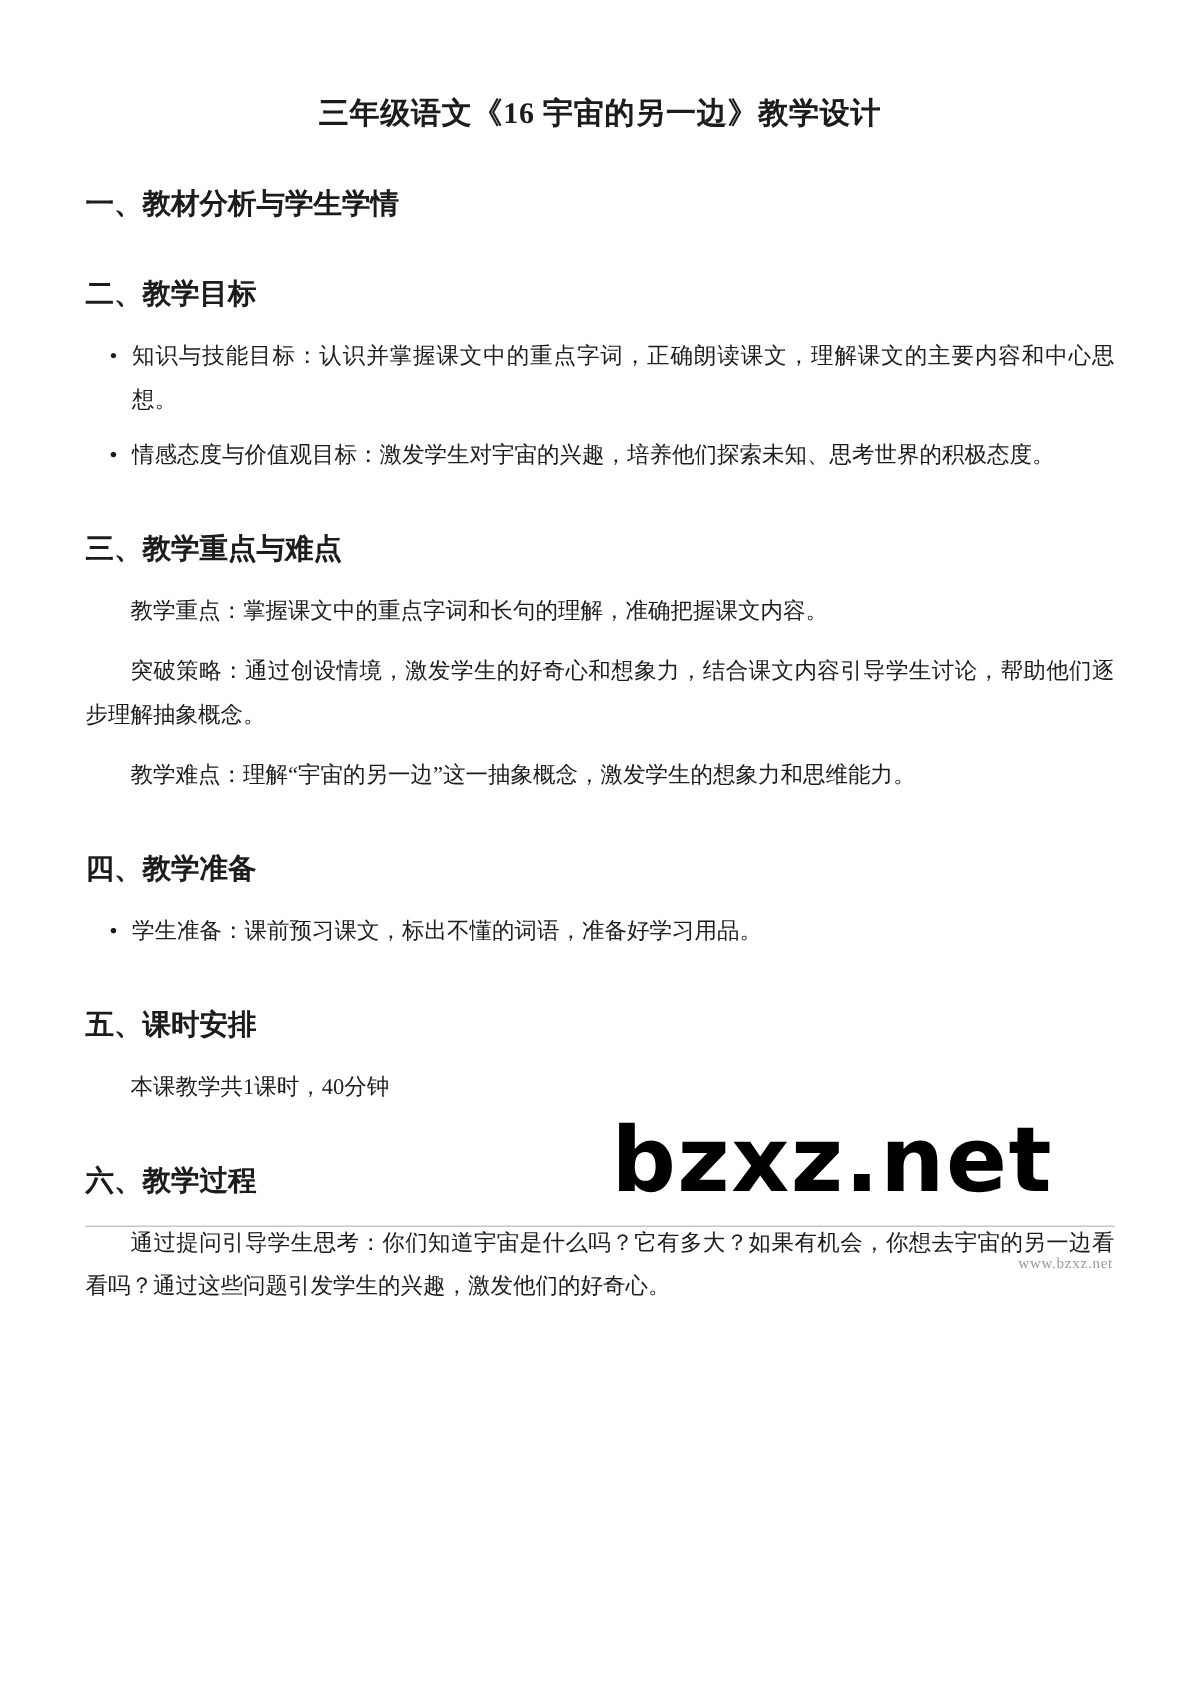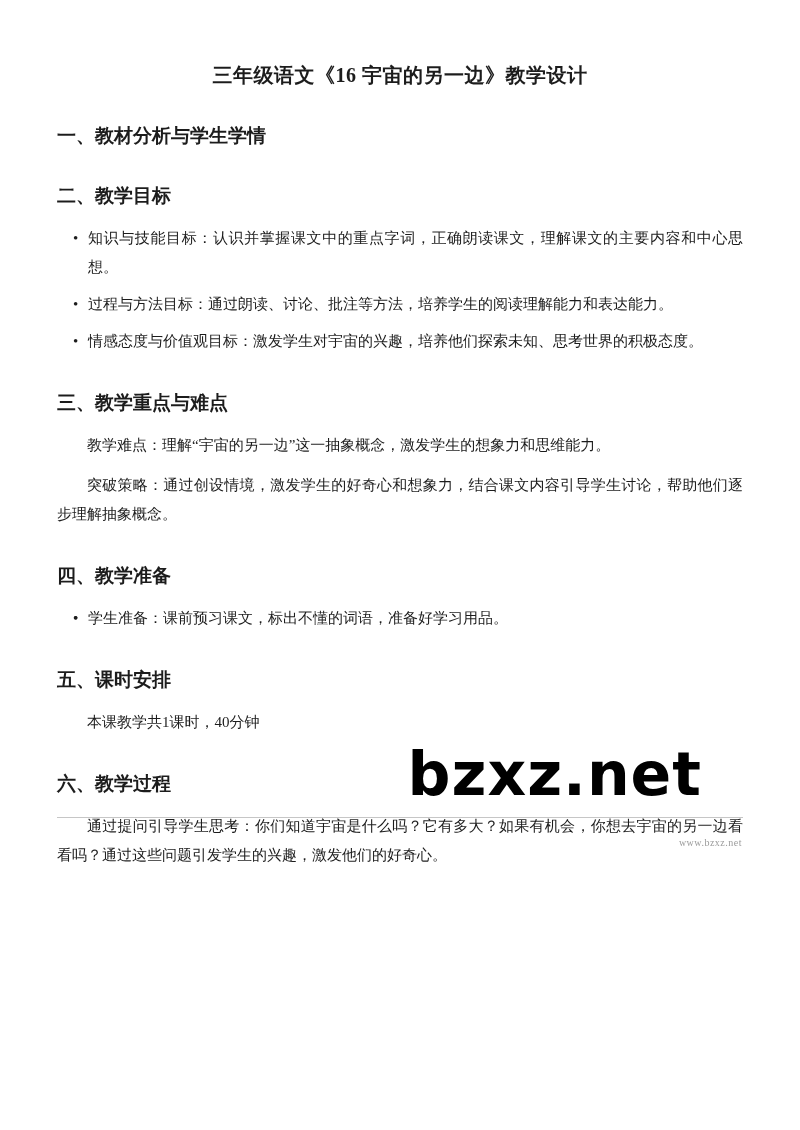--- a/index.html
+++ b/index.html
@@ -116,33 +116,33 @@
 
   <div>
     <h2 class="sec-heading">二、教学目标</h2>
     <ul class="bullets">
       <li>
         <span class="bullet-dot">•</span>
         <span>知识与技能目标：认识并掌握课文中的重点字词，正确朗读课文，理解课文的主要内容和中心思想。</span>
       </li>
       <li>
         <span class="bullet-dot">•</span>
-        <span>过程与方法目标：通过朗读、讨论、批注等方法，培养学生的阅读理解能力和表达能力。</span>
       </li>
       <li>
         <span class="bullet-dot">•</span>
         <span>情感态度与价值观目标：激发学生对宇宙的兴趣，培养他们探索未知、思考世界的积极态度。</span>
       </li>
     </ul>
   </div>
 
   <div>
     <h2 class="sec-heading">三、教学重点与难点</h2>
+    <p class="body-p">教学重点：掌握课文中的重点字词和长句的理解，准确把握课文内容。</p>
+    <p class="body-p">突破策略：通过创设情境，激发学生的好奇心和想象力，结合课文内容引导学生讨论，帮助他们逐步理解抽象概念。</p>
     <p class="body-p">教学难点：理解“宇宙的另一边”这一抽象概念，激发学生的想象力和思维能力。</p>
-    <p class="body-p">突破策略：通过创设情境，激发学生的好奇心和想象力，结合课文内容引导学生讨论，帮助他们逐步理解抽象概念。</p>
   </div>
 
   <div>
     <h2 class="sec-heading">四、教学准备</h2>
     <ul class="bullets">
       <li>
         <span class="bullet-dot">•</span>
       </li>
       <li>
         <span class="bullet-dot">•</span>

